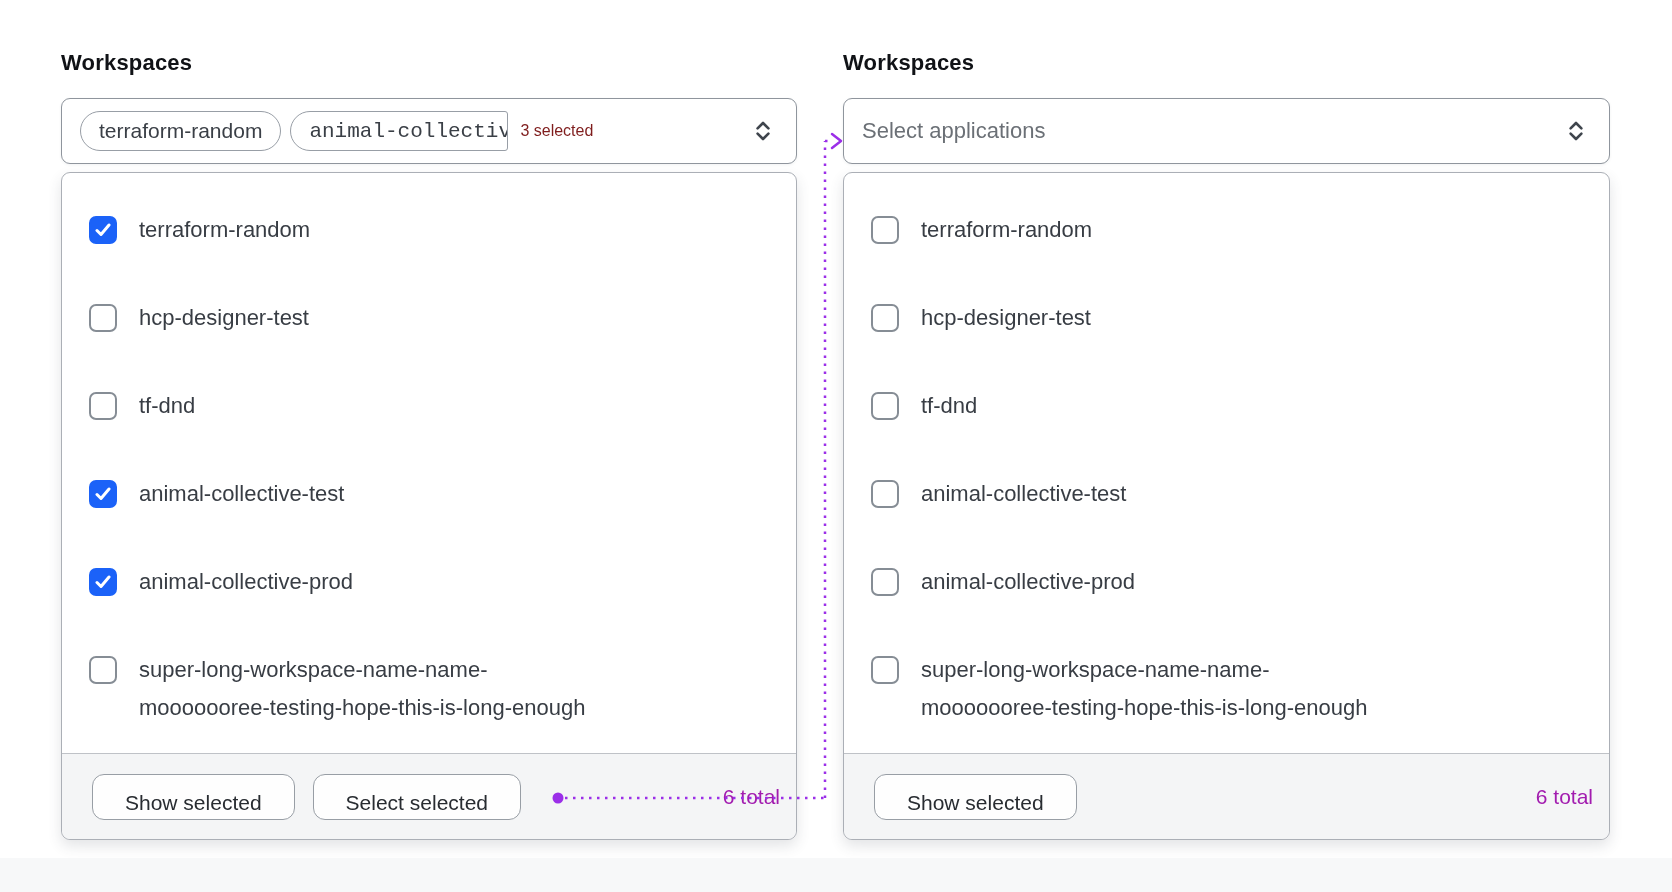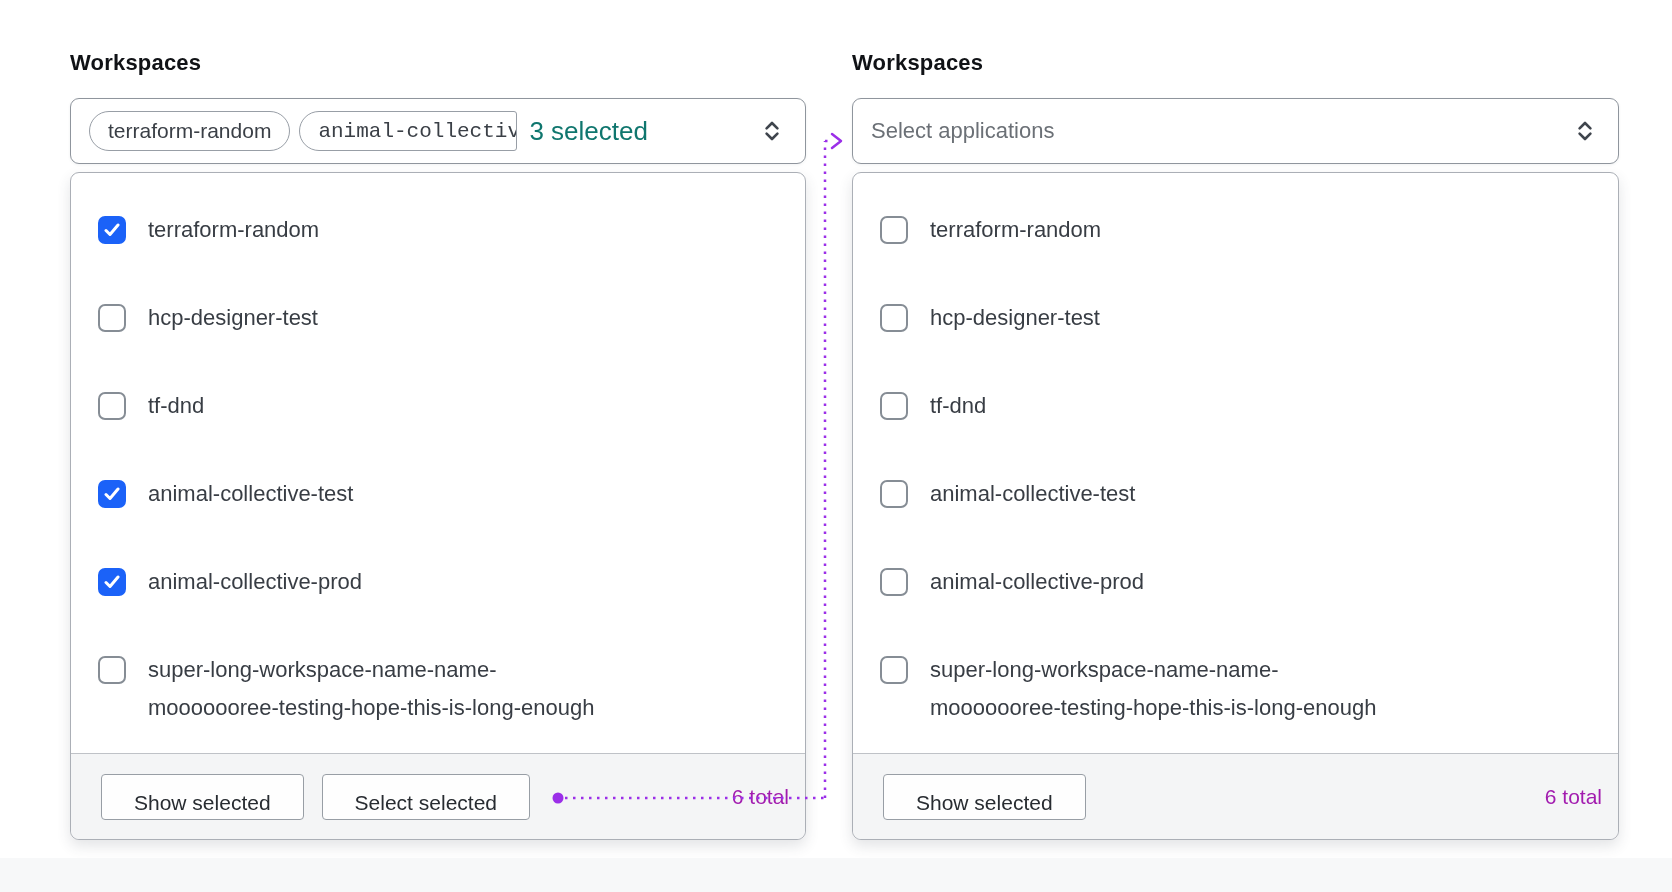--- a/index.html
+++ b/index.html
@@ -10,21 +10,21 @@
     font-family:"Liberation Sans", sans-serif;
     color:#383d44;
     overflow:hidden;
     --color-checked:#1b62f8;
     --color-connector:#9b2fe8;
   }
   .bottom-band {
     position:absolute; left:0; top:858px; width:1672px; height:34px;
     background:#f7f8f9;
   }
-  .panel { position:absolute; top:50px;margin-left:9px; }
+  .panel { position:absolute; top:50px; }
   .panel.left  { left:61px;  width:736px; }
   .panel.right { left:843px; width:767px; }
 
   .panel-label {
     font-size:22px; font-weight:700; color:#101216;
     line-height:26px; margin-bottom:22px; letter-spacing:.2px;
   }
 
   
   .trigger {
@@ -40,21 +40,21 @@
     padding:0 18px; font-size:21px; color:#3a3f46;
     background:#fff; white-space:nowrap; flex:none;
   }
   .tag + .tag { margin-left:9px; }
   .tag.clipped {
     width:218px; overflow:hidden;
     border-radius:20px 3px 3px 20px;
     padding-right:2px;
     font-family:Liberation Mono, monospace;
   }
-  .count-text { margin-left:12px; font-size:26px; color:#0f766e; white-space:nowrap; }
+  .count-text { margin-left:12px; font-size:16px; color:#7f1d1d; white-space:nowrap; }
   .placeholder-text { font-size:22px; color:#6b7076;text-align:right; }
   .chevron { margin-left:auto; flex:none; width:26px; height:26px; color:#3f454d; }
   .chevron svg { width:26px; height:26px; display:block; }
 
   
   .card {
     margin-top:8px; height:668px; background:#fff;
     border:1.5px solid #abafb6; border-radius:9px;
     box-shadow:0 6px 14px rgba(60,65,75,.14);
     display:flex; flex-direction:column; overflow:hidden;
@@ -75,21 +75,21 @@
   }
 
   
   .footer {
     flex:none; height:86px; background:#f4f5f6;
     border-top:1px solid #bfc2c7; border-radius:0 0 8px 8px;
     display:flex; align-items:center; padding:0 16px 0 30px; gap:18px;
   }
   .btn {
     height:46px; padding:16px 32px; font-size:21px; color:#282c31;
-    background:#fefefe; border:1.5px solid #989ea5; border-radius:4px;
+    background:#fefefe; border:1.5px solid #989ea5; border-radius:12px;
     font-family:"Liberation Sans", sans-serif; cursor:pointer; white-space:nowrap;
   }
   .total-text { margin-left:auto; font-size:21px; color:#a21caf; white-space:nowrap; }
 
   
   .connector { position:absolute; left:0; top:0; pointer-events:none; }
   .connector .dash { stroke:var(--color-connector); stroke-width:2.5; fill:none; stroke-dasharray:2.5 5.5; }
   .connector .solid { stroke:var(--color-connector); stroke-width:2.5; fill:none; stroke-linecap:round; stroke-linejoin:round; }
   .connector .dot { fill:var(--color-connector); }
 </style>

